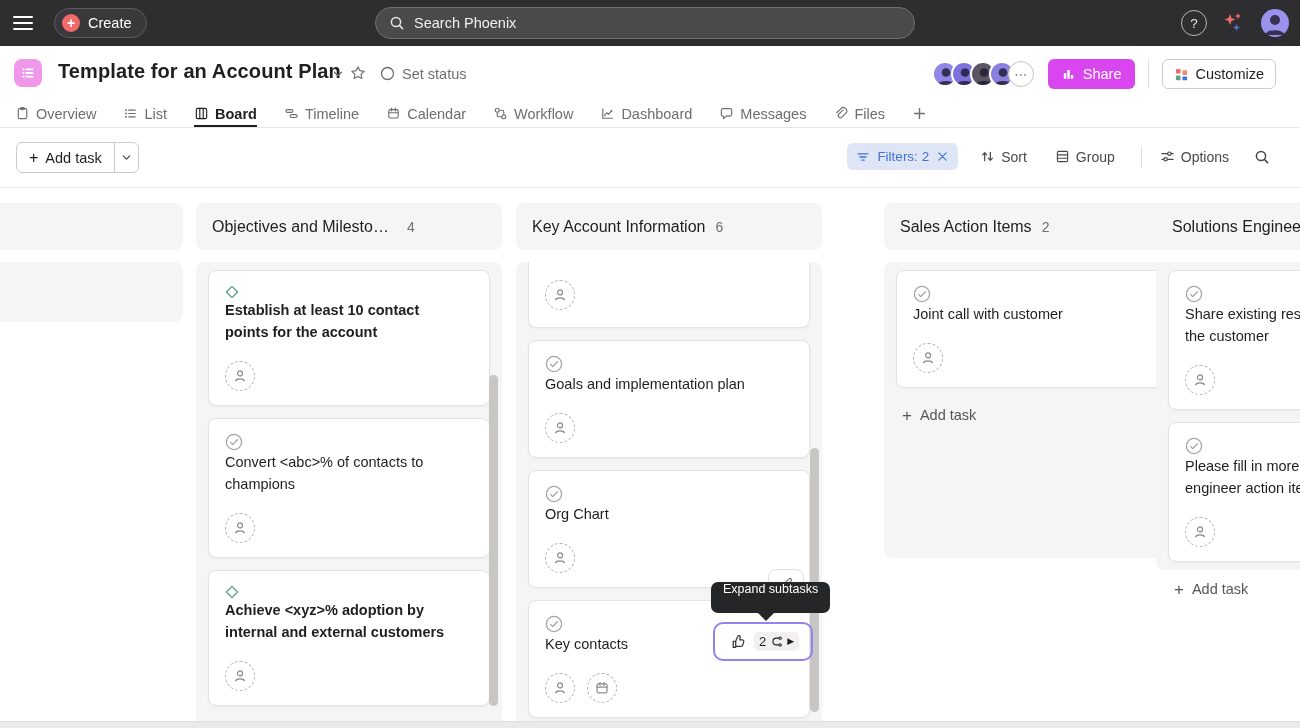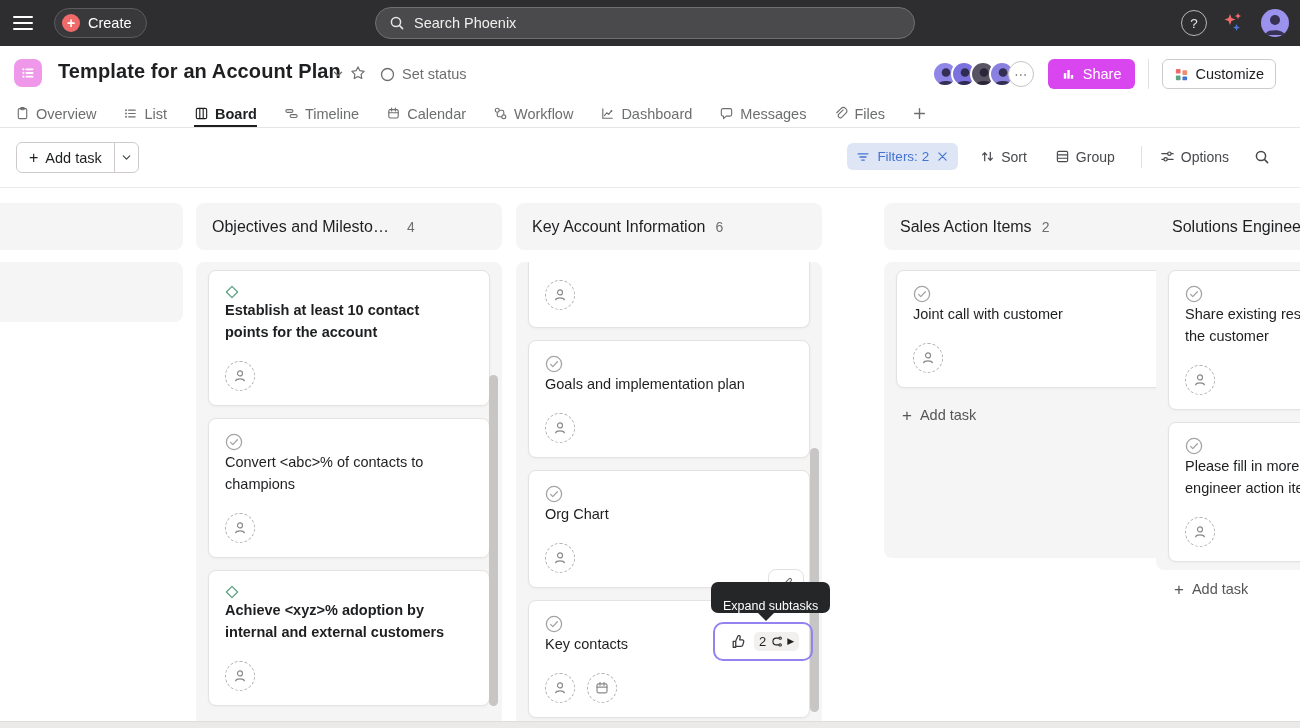--- a/index.html
+++ b/index.html
@@ -33,21 +33,21 @@
   .avatar-self { width:28px; height:28px; border-radius:50%; background:#9a92ec; overflow:hidden; cursor:pointer; position:relative; }
   .avatar-self svg, .mini-av svg { position:absolute; left:0; top:0; }
 
   
   .pheader { position:absolute; left:0; top:46px; width:1300px; height:54px; background:#fff; }
   .proj-icon { position:absolute; left:14px; top:13px; width:28px; height:28px; border-radius:8px;
     background:#ef97e9; display:flex; align-items:center; justify-content:center; cursor:pointer; }
   .ptitle { position:absolute; left:58px; top:14px; font-size:20px; font-weight:700; letter-spacing:.1px; }
   .title-chev { position:absolute; left:331px; top:21px; color:#6d6e6f; cursor:pointer; }
   .title-star { position:absolute; left:350px; top:19px; color:#6d6e6f; cursor:pointer; }
-  .set-status { position:absolute; left:380px; top:20px; display:flex; align-items:center; gap:7px;
+  .set-status { position:absolute; left:380px; top:20px; display:flex; gap:7px;
     color:#6d6e6f; font-size:14.5px; font-weight:500; cursor:pointer; }
   .pheader-right { position:absolute; right:24px; top:13px; display:flex; align-items:center; }
   .av-stack { display:flex; align-items:center; margin-right:14px; }
   .mini-av { width:26px; height:26px; border-radius:50%; border:2px solid #fff; margin-left:-7px;
     overflow:hidden; position:relative; cursor:pointer; }
   .mini-av:first-child { margin-left:0; }
   .av-more { width:26px; height:26px; border-radius:50%; border:1px solid #c7c4c3; background:#fff;
     margin-left:-7px; color:#6d6e6f; font-size:13px; display:flex; align-items:center; justify-content:center;
     cursor:pointer; z-index:2; }
   .share-btn { height:30px; background:#d946ef; color:#fff; border:none; border-radius:6px;
@@ -106,21 +106,21 @@
   .vscroll { position:absolute; width:9px; border-radius:5px; background:#c8c6c5; }
   .vs1 { left:489px; top:187px; height:331px; }
   .vs2 { left:810px; top:260px; height:264px; }
   .hscroll { position:absolute; left:0; bottom:0; width:1300px; height:7px; background:#eceae9; border-top:1px solid #e0dedd; }
 
   
   .pencil-btn { position:absolute; left:768px; top:381px; width:36px; height:28px; background:#fff;
     border:1px solid #e3e0e0; border-radius:8px; display:flex; align-items:center; justify-content:center;
     color:#6d6e6f; cursor:pointer; z-index:3; }
   .tooltip { position:absolute; left:711px; top:394px; height:31px; background:#252628; color:#fff;
-    border-radius:7px; font-size:12.5px; display:flex; align-items:flex-end; padding:0 12px; z-index:5; white-space:nowrap; }
+    border-radius:7px; font-size:12.5px; display:flex; align-items:flex-start; padding:0 12px; z-index:5; white-space:nowrap; }
   .tooltip-caret { position:absolute; left:46px; top:30px; width:0; height:0;
     border-left:9px solid transparent; border-right:9px solid transparent; border-top:9px solid #252628; }
   .focus-badge { position:absolute; left:713px; top:434px; width:100px; height:39px;
     border:2px solid #9283f0; border-radius:10px; display:flex; align-items:center; padding-left:15px; gap:7px;
     z-index:4; cursor:pointer; background:transparent; }
   .thumb-ic { color:#3b3d41; }
   .subtask-pill { display:flex; align-items:center; gap:3px; background:#f1f0ef; border-radius:5px;
     padding:2px 5px; color:#1e1f21; }
   .subtask-count { font-size:13px; font-weight:500; }
   .subtask-caret { font-size:9px; line-height:1; color:#1e1f21; }

